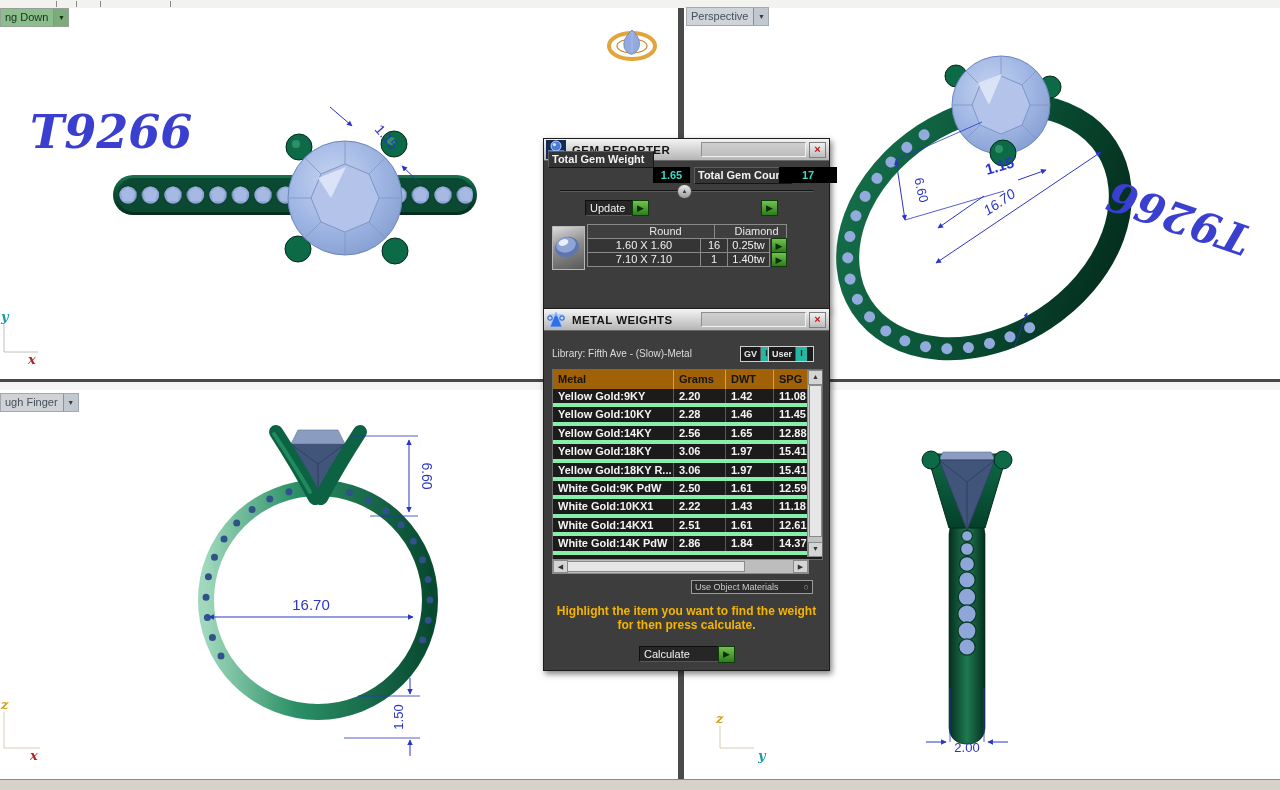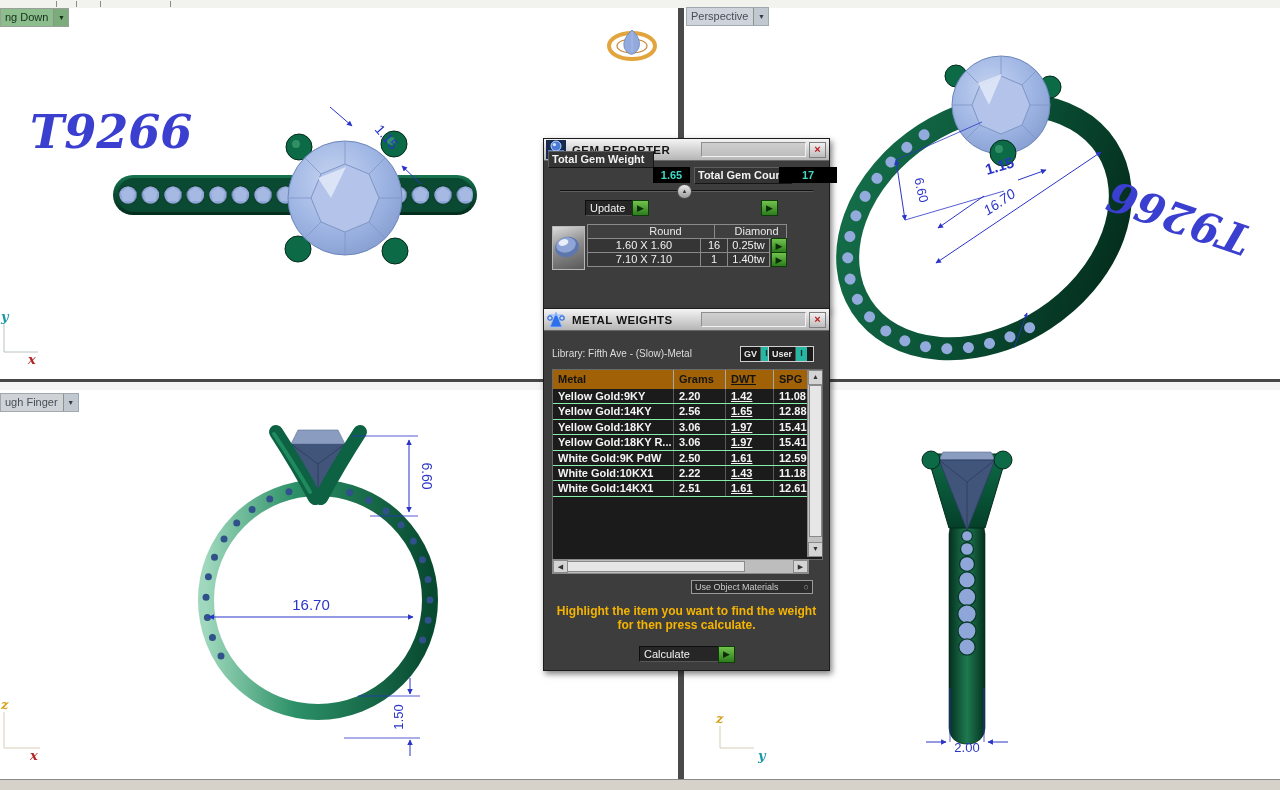--- a/index.html
+++ b/index.html
@@ -73,24 +73,24 @@
   .mw-lib{position:absolute;left:8px;top:39px;color:#dcdcdc;font:10px "Liberation Sans",sans-serif;}
   .mini-btn{position:absolute;top:37px;height:14px;background:#1b1b1b;border:1px solid #cfcfcf;
             display:flex;align-items:stretch;color:#e8e8e8;font:bold 9px/12px "Liberation Sans",sans-serif;}
   .mini-btn .mtxt{padding:1px 3px 0 3px;}
   .tealblock{background:#27b5a4;color:#06332c;width:11px;text-align:center;border-left:1px solid #555;
              font:bold 9px/13px "Liberation Sans",sans-serif;}
   .mw-table{position:absolute;left:8px;top:60px;width:269px;height:189px;background:#1b1b1b;border:1px solid #6a6a6a;overflow:hidden;}
   .mw-head{display:flex;height:19px;background:#a16207;color:#141414;font:bold 11px/18px "Liberation Sans",sans-serif;}
   .mw-hcell{border-right:1px solid #a8a8a8;padding-left:5px;box-sizing:border-box;}
   .mw-rows{position:absolute;left:0;top:19px;right:0;bottom:0;}
-  .mw-row{display:flex;height:14.4px;border-bottom:1px solid #86efac;background:#1b1b1b;}
+  .mw-row{display:flex;height:14.4px;border-bottom:4px solid #86efac;background:#1b1b1b;}
   .mw-cell{border-right:1px solid #595959;box-sizing:border-box;padding:1px 0 0 5px;overflow:hidden;white-space:nowrap;
            color:#f4f4f4;font:bold 11px/13px "Liberation Sans",sans-serif;}
-  .mc0{width:121px;} .mc1{width:52px;} .mc2{width:48px;text-decoration:underline;} .mc3{flex:1;}
+  .mc0{width:121px;} .mc1{width:52px;} .mc2{width:48px;} .mc3{flex:1;}
   .vscroll{position:absolute;right:0;top:0;width:14px;height:187px;background:#c2c2c2;border-left:1px solid #8a8a8a;}
   .vs-up,.vs-down{position:absolute;left:0;width:13px;height:13px;background:#d4d4d4;border:1px solid #8a8a8a;
                   color:#333;font-size:7px;line-height:12px;text-align:center;}
   .vs-up{top:0;} .vs-down{bottom:0;}
   .vs-thumb{position:absolute;left:1px;top:15px;width:11px;height:150px;background:#e6e6e6;border:1px solid #8a8a8a;}
   .hscroll{position:absolute;left:8px;top:250px;width:255px;height:13px;background:#bdbdbd;border:1px solid #8a8a8a;}
   .hs-left,.hs-right{position:absolute;top:0;width:13px;height:11px;background:#d4d4d4;border:1px solid #8a8a8a;
                      color:#333;font-size:7px;line-height:11px;text-align:center;}
   .hs-left{left:0;} .hs-right{right:0;}
   .hs-thumb{position:absolute;left:14px;top:1px;width:176px;height:9px;background:#e6e6e6;border:1px solid #8a8a8a;}
@@ -440,20 +440,26 @@
         <div class="mw-hcell mc3">SPG</div>
       </div>
       <div class="mw-rows">
           <div class="mw-row">
             <div class="mw-cell mc0">Yellow Gold:9KY</div>
             <div class="mw-cell mc1">2.20</div>
             <div class="mw-cell mc2">1.42</div>
             <div class="mw-cell mc3">11.08</div>
           </div>
           <div class="mw-row">
+            <div class="mw-cell mc0">Yellow Gold:10KY</div>
+            <div class="mw-cell mc1">2.28</div>
+            <div class="mw-cell mc2">1.46</div>
+            <div class="mw-cell mc3">11.45</div>
+          </div>
+          <div class="mw-row">
             <div class="mw-cell mc0">Yellow Gold:14KY</div>
             <div class="mw-cell mc1">2.56</div>
             <div class="mw-cell mc2">1.65</div>
             <div class="mw-cell mc3">12.88</div>
           </div>
           <div class="mw-row">
             <div class="mw-cell mc0">Yellow Gold:18KY</div>
             <div class="mw-cell mc1">3.06</div>
             <div class="mw-cell mc2">1.97</div>
             <div class="mw-cell mc3">15.41</div>
@@ -474,20 +480,26 @@
             <div class="mw-cell mc0">White Gold:10KX1</div>
             <div class="mw-cell mc1">2.22</div>
             <div class="mw-cell mc2">1.43</div>
             <div class="mw-cell mc3">11.18</div>
           </div>
           <div class="mw-row">
             <div class="mw-cell mc0">White Gold:14KX1</div>
             <div class="mw-cell mc1">2.51</div>
             <div class="mw-cell mc2">1.61</div>
             <div class="mw-cell mc3">12.61</div>
+          </div>
+          <div class="mw-row">
+            <div class="mw-cell mc0">White Gold:14K PdW</div>
+            <div class="mw-cell mc1">2.86</div>
+            <div class="mw-cell mc2">1.84</div>
+            <div class="mw-cell mc3">14.37</div>
           </div>
         </div>
       <div class="vscroll">
         <div class="vs-up">▲</div>
         <div class="vs-thumb"></div>
         <div class="vs-down">▼</div>
       </div>
     </div>
     <div class="hscroll">
       <div class="hs-left">◀</div>

